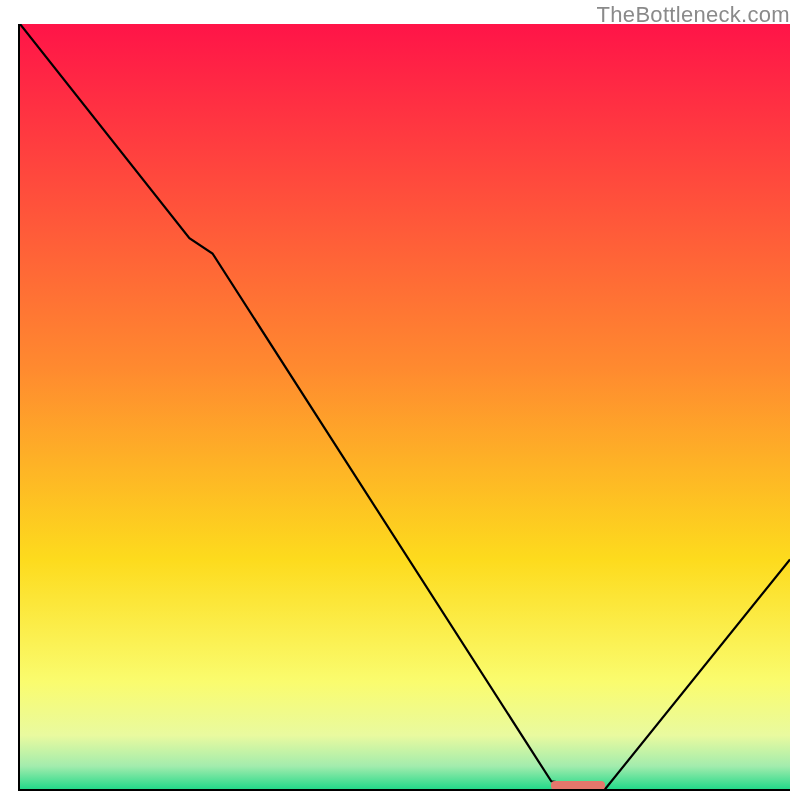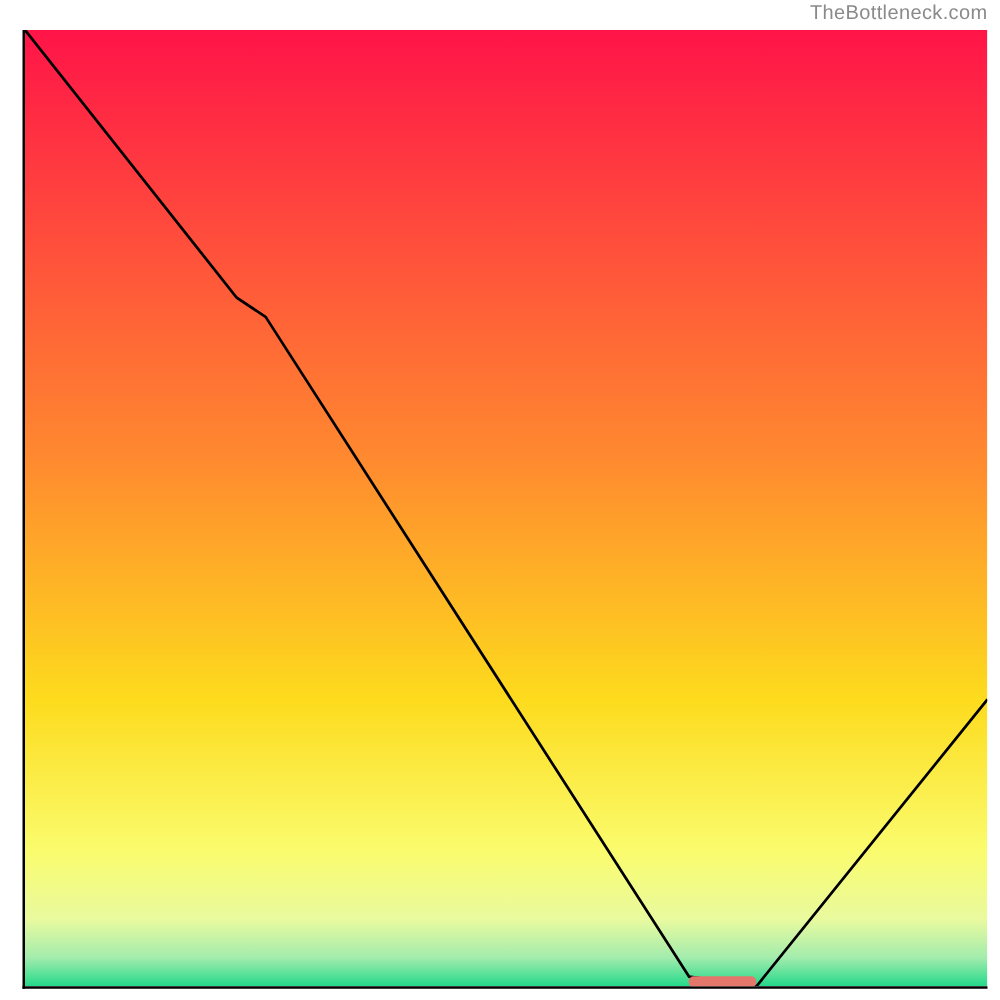--- a/index.html
+++ b/index.html
@@ -13,21 +13,21 @@
   .stage {
     position: relative;
     width: 800px;
     height: 800px;
   }
   .watermark {
     position: absolute;
     top: 2px;
     right: 10px;
     color: #8a8a8a;
-    font-size: 16px;
+    font-size: 22px;
     font-weight: 500;
     letter-spacing: 0.3px;
     z-index: 3;
   }
   .plot {
     position: absolute;
     left: 18px;
     top: 24px;
     width: 770px;
     height: 765px;

